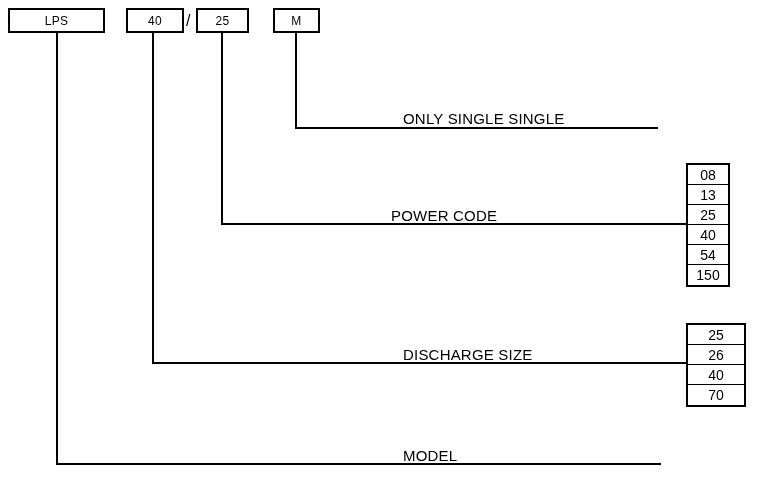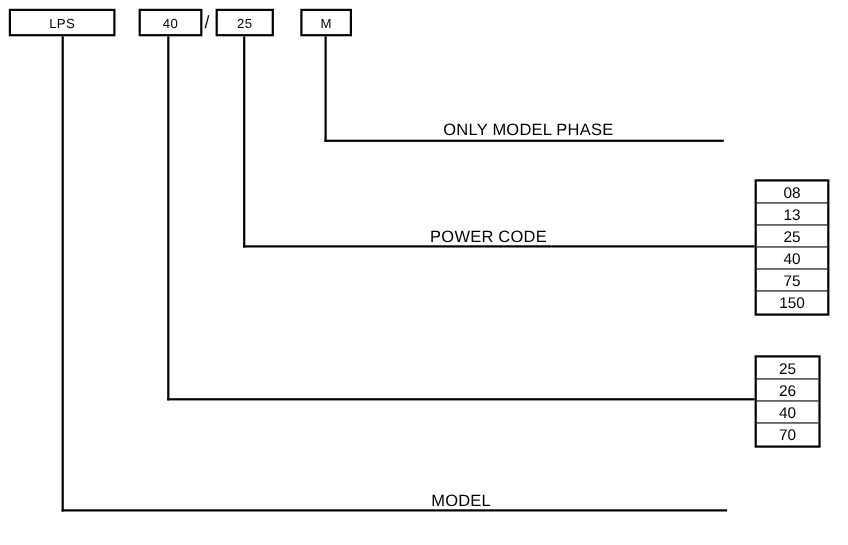--- a/index.html
+++ b/index.html
@@ -103,42 +103,43 @@
   <div class="code-box" style="left:196px; top:8px; width:53px; height:25px;">
     <span>25</span>
   </div>
 
   <div class="code-box" style="left:273px; top:8px; width:47px; height:25px;">
     <span>M</span>
   </div>
 
   <div class="v-line" style="left:295px; top:33px; height:96px;"></div>
   <div class="h-line" style="left:295px; top:127px; width:363px;"></div>
-  <div class="caption" style="left:403px; top:111px;">ONLY MODEL PHASE</div>
+  <div class="caption" style="left:403px; top:111px;">ONLY SINGLE SINGLE</div>
 
   <div class="v-line" style="left:221px; top:33px; height:192px;"></div>
   <div class="h-line" style="left:221px; top:223px; width:466px;"></div>
   <div class="caption" style="left:391px; top:208px;">POWER CODE</div>
 
-  <div class="option-list" style="left:686px; top:163px; width:68px;">
+  <div class="option-list" style="left:686px; top:163px; width:44px;">
     <div class="opt-row">08</div>
     <div class="opt-row">13</div>
     <div class="opt-row">25</div>
     <div class="opt-row">40</div>
-    <div class="opt-row">75</div>
+    <div class="opt-row">54</div>
     <div class="opt-row">150</div>
   </div>
 
   <div class="v-line" style="left:152px; top:33px; height:331px;"></div>
   <div class="h-line" style="left:152px; top:362px; width:535px;"></div>
+  <div class="caption" style="left:403px; top:347px;">DISCHARGE SIZE</div>
 
   <div class="option-list" style="left:686px; top:323px; width:60px;">
     <div class="opt-row">25</div>
     <div class="opt-row">26</div>
     <div class="opt-row">40</div>
     <div class="opt-row">70</div>
   </div>
 
   <div class="v-line" style="left:56px; top:33px; height:432px;"></div>
   <div class="h-line" style="left:56px; top:463px; width:605px;"></div>
-  <div class="caption" style="left:392px; top:448px;">MODEL</div>
+  <div class="caption" style="left:403px; top:448px;">MODEL</div>
 
 </div>
 
 </body></html>

